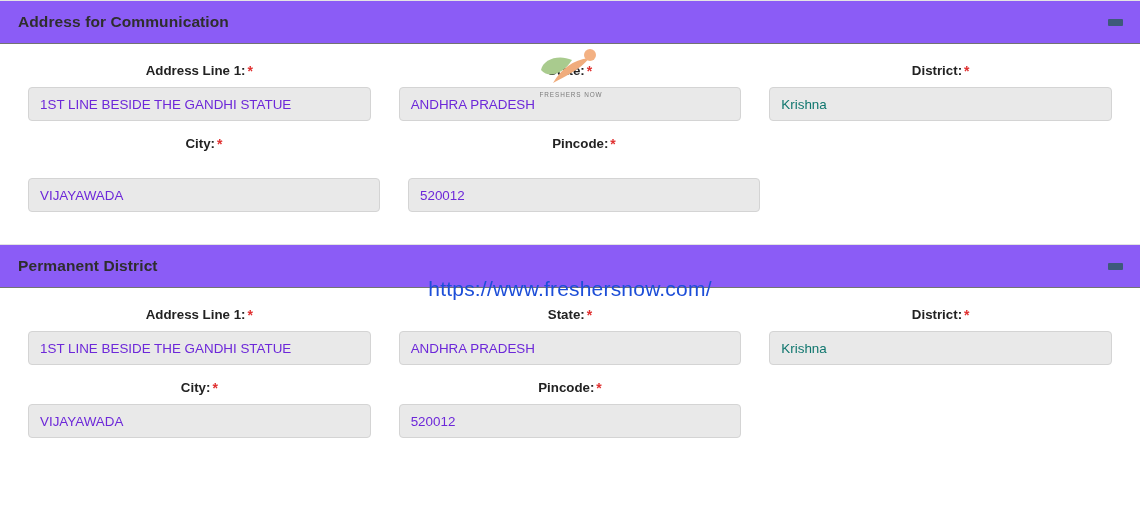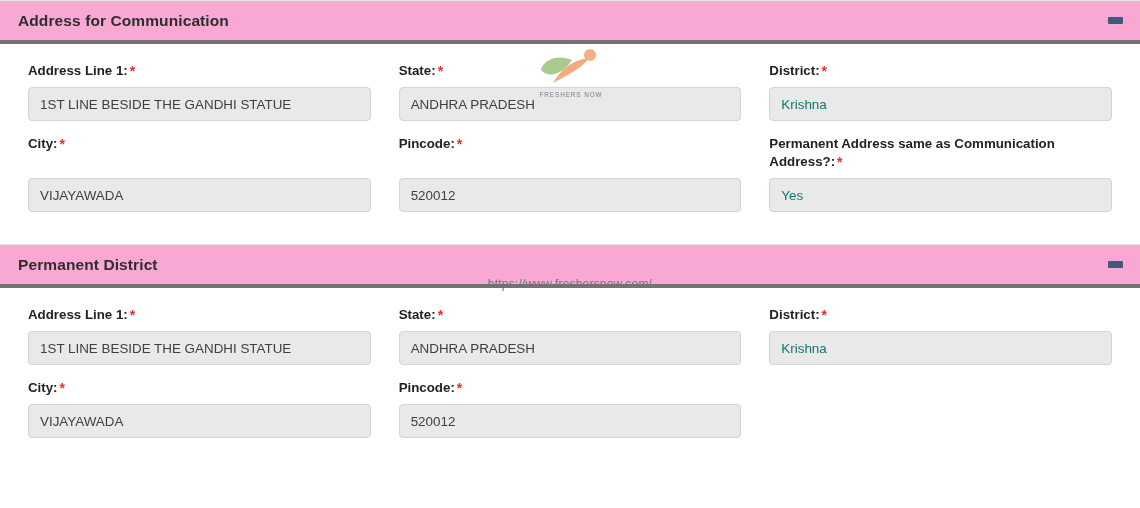--- a/index.html
+++ b/index.html
@@ -18,23 +18,23 @@
     height: 508px;
     background: #ffffff;
   }
 
   
   .panel { position: relative; width: 100%; background: #ffffff; }
 
   .panel-header {
     position: relative;
     height: 44px;
-    background: #f9a8d4;
+    background: #8b5cf6;
     border-top: 1px solid #e2e2e2;
-    border-bottom: 4px solid #737373;
+    border-bottom: 1px solid #737373;
     display: flex;
     align-items: center;
     padding: 0 18px 0 18px;
   }
   .panel-header.first { border-top: 1px solid #e4e4e4; }
 
   .panel-title {
     font-size: 15.5px;
     font-weight: bold;
     color: #2e2e2e;
@@ -60,21 +60,21 @@
     background: #3d5a7a;
     border-radius: 1px;
   }
 
   
   .panel-body {
     position: relative;
     padding: 18px 14px 8px 14px;
   }
 
-  .row { display: flex; width: 100%; }
+  .row { display: flex; width: 100%; text-align: center; }
 
   .col {
     width: 380px;
     padding: 0 14px;
     margin-bottom: 14px;
   }
 
   .field-label {
     font-size: 13.3px;
     font-weight: bold;
@@ -94,21 +94,21 @@
 
   .input {
     width: 100%;
     height: 34px;
     background: #e9e9e9;
     border: 1px solid #d4d4d4;
     border-radius: 4px;
     padding: 0 11px;
     font-family: "Liberation Sans", sans-serif;
     font-size: 13.4px;
-    color: #404040;
+    color: #6d28d9;
     display: flex;
     align-items: center;
     overflow: hidden;
     white-space: nowrap;
   }
   .input.muted { color: #0f766e; }
 
   
   .logo-watermark {
     position: absolute;
@@ -128,22 +128,22 @@
     font-family: "Liberation Sans", sans-serif;
     margin-top: 1px;
   }
 
   .url-watermark {
     position: absolute;
     left: 0;
     right: 0;
     top: 277px;
     text-align: center;
-    font-size: 12px;
-    color: #737373;
+    font-size: 21px;
+    color: #1d4ed8;
     letter-spacing: 0.2px;
     pointer-events: none;
     z-index: 5;
   }
 
   .spacer-bottom { height: 10px; }
 </style>
 </head>
 <body>
 
@@ -192,26 +192,20 @@
           <div class="input">VIJAYAWADA</div>
         </div>
 
         <div class="col">
           <div class="field-label label-2line">
             <span>Pincode:</span><span class="req">*</span>
           </div>
           <div class="input">520012</div>
         </div>
 
-        <div class="col">
-          <div class="field-label label-2line">
-            <span>Permanent Address same as Communication Address?:</span><span class="req">*</span>
-          </div>
-          <div class="input muted">Yes</div>
-        </div>
 
       </div>
       <div class="spacer-bottom"></div>
     </div>
   </div>
 
   <div class="panel">
     <div class="panel-header">
       <span class="panel-title">Permanent District</span>
       <span class="collapse-btn">

